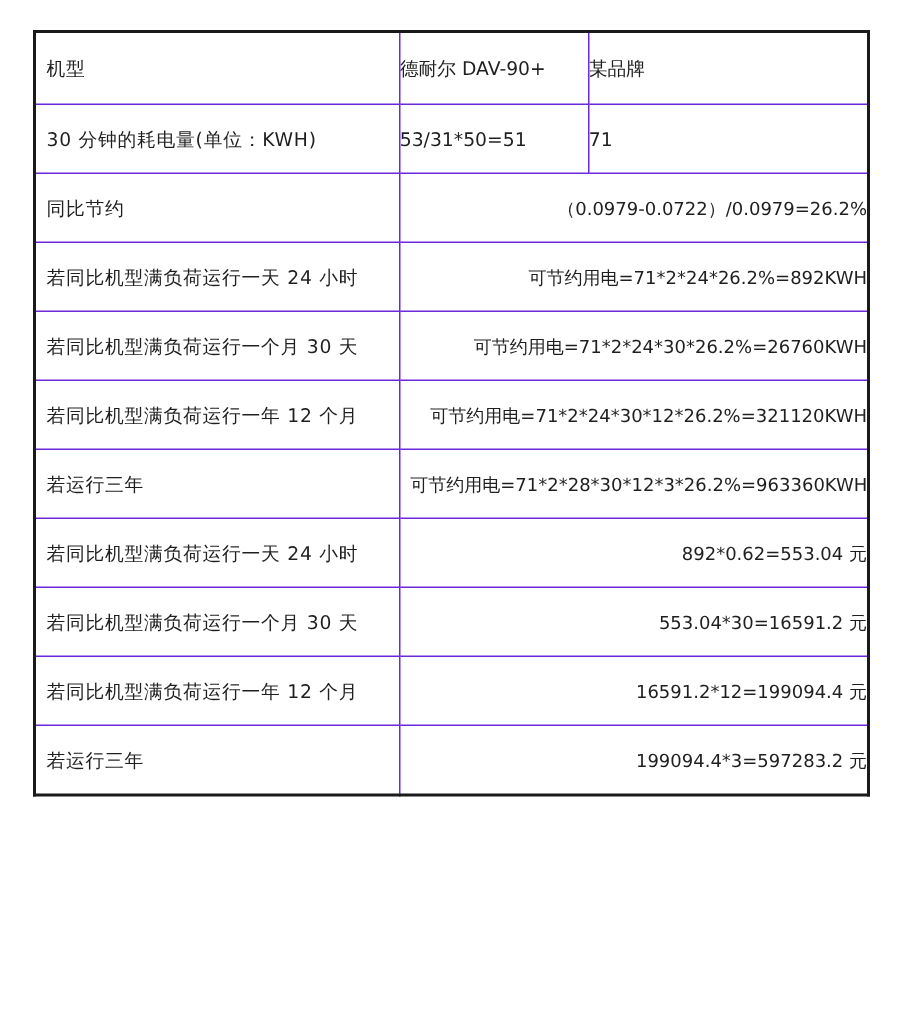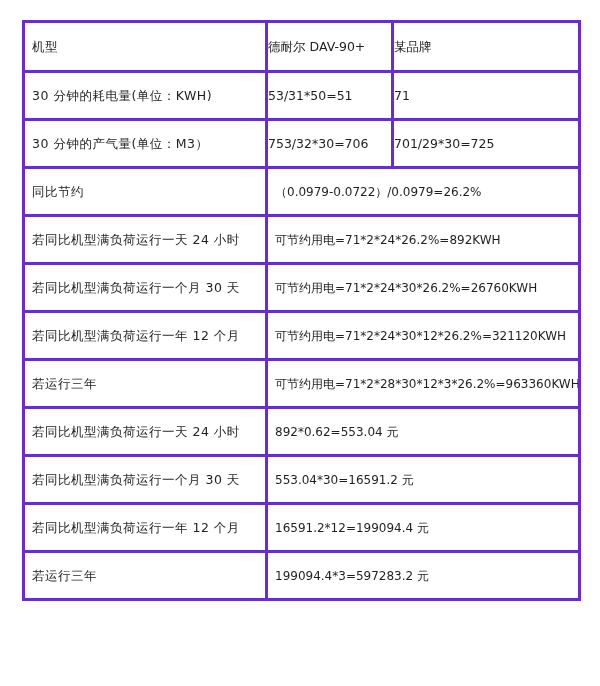--- a/index.html
+++ b/index.html
@@ -18,38 +18,39 @@
   .sheet {
     position: absolute;
     left: 22px;
     top: 20px;
     width: 556px;
     border-collapse: collapse;
     table-layout: fixed;
     border: 2px solid #1a1a1a;
   }
   .sheet td {
-    border: 3px solid #6d28d9;
+    border: 1px solid #6d28d9;
     height: 45px;
     padding: 0 0 0 7px;
     font-size: 12.5px;
     line-height: 16px;
     vertical-align: middle;
     white-space: nowrap;
     overflow: hidden;
   }
   .sheet tr.header-row td { height: 47px; }
   .sheet td.center {
     padding: 0;
   }
   .sheet td.label {
     letter-spacing: 0.5px;
   }
   .sheet td.val-cjk {
     font-size: 12px;
+    text-align: right;
   }
   col.c1 { width: 243px; }
   col.c2 { width: 126px; }
   col.c3 { width: 187px; }
 </style>
 </head>
 <body>
 
 <table class="sheet">
   <colgroup>
@@ -61,25 +62,20 @@
     <tr class="header-row">
       <td class="label">机型</td>
       <td class="center">德耐尔 DAV-90+</td>
       <td class="center">某品牌</td>
     </tr>
 
     <tr>
       <td class="label">30 分钟的耗电量(单位：KWH)</td>
       <td class="center">53/31*50=51</td>
       <td class="center">71</td>
-    </tr>
-    <tr>
-      <td class="label">30 分钟的产气量(单位：M3）</td>
-      <td class="center">753/32*30=706</td>
-      <td class="center">701/29*30=725</td>
     </tr>
 
     <tr>
       <td class="label">同比节约</td>
       <td colspan="2" class="val-cjk">（0.0979-0.0722）/0.0979=26.2%</td>
     </tr>
 
     <tr>
       <td class="label">若同比机型满负荷运行一天 24 小时</td>
       <td colspan="2" class="val-cjk">可节约用电=71*2*24*26.2%=892KWH</td>

